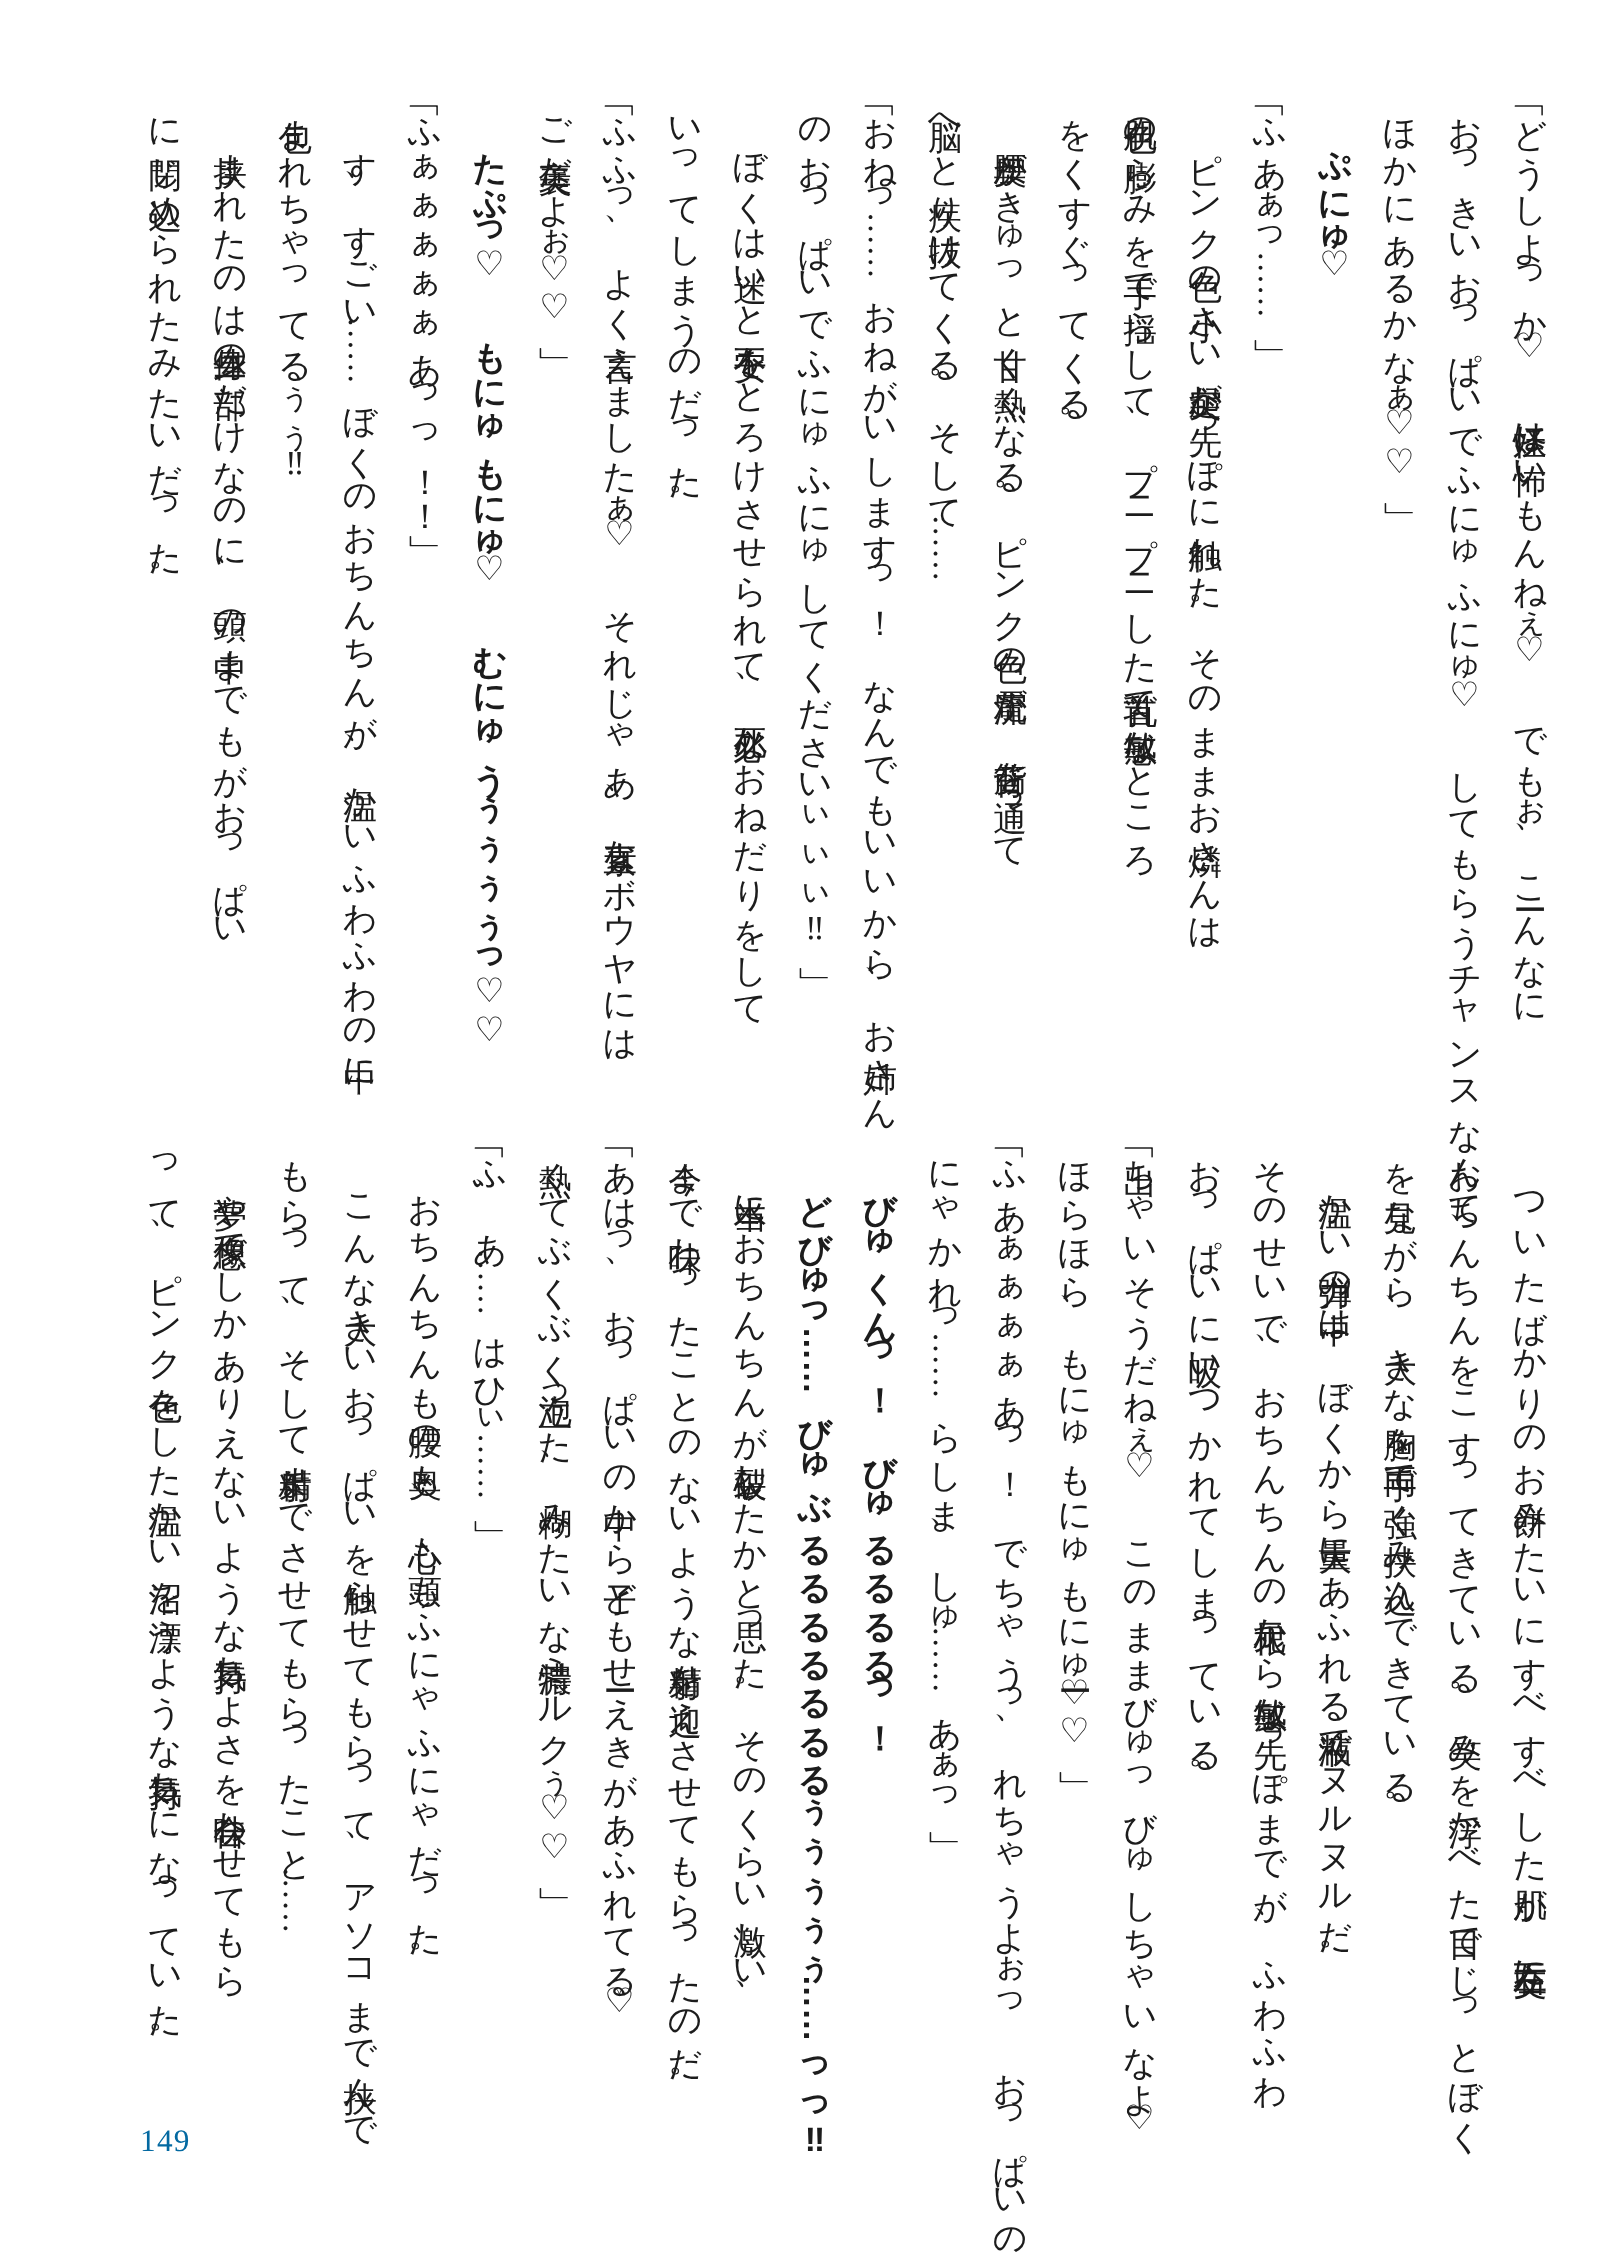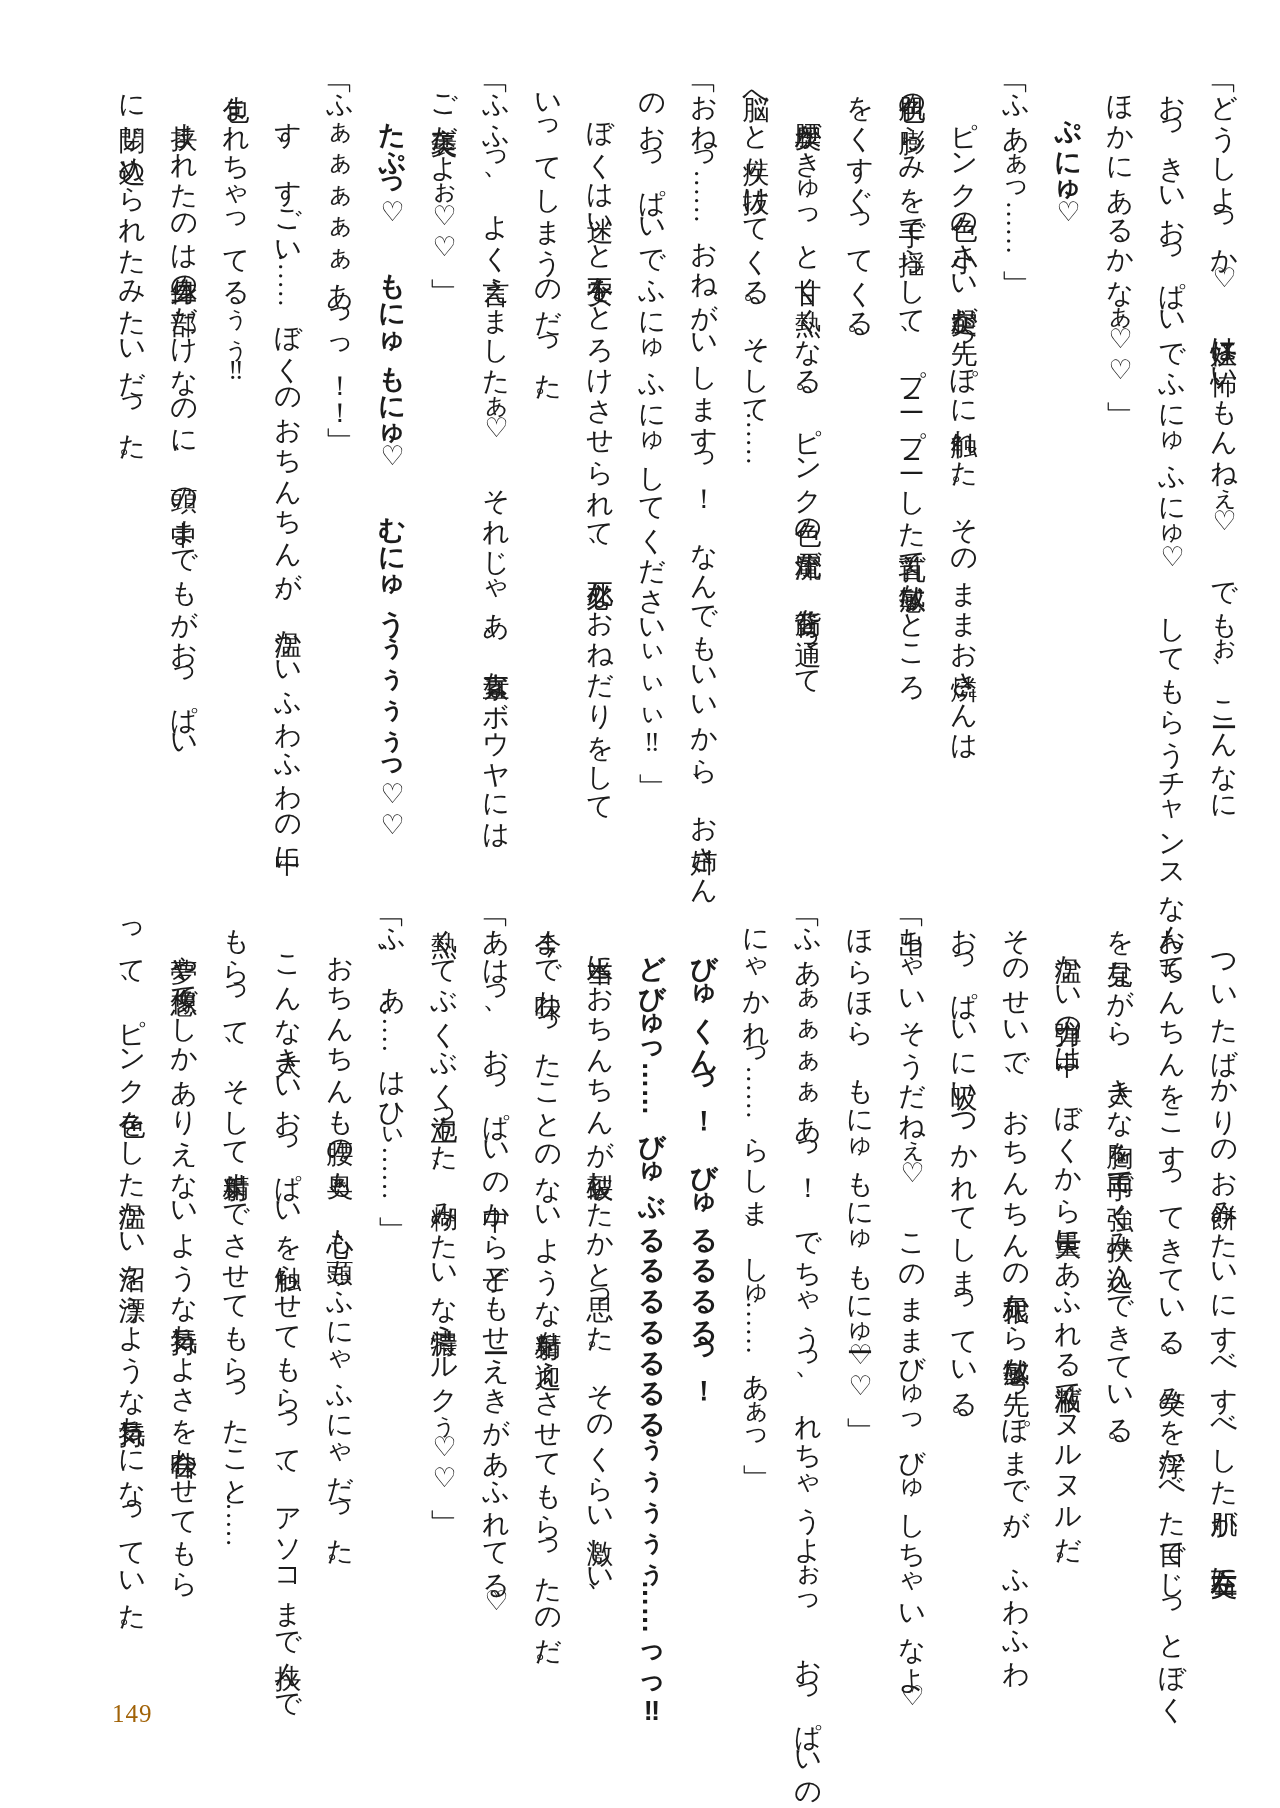--- a/index.html
+++ b/index.html
@@ -44,21 +44,21 @@
   .block-bottom {
     top: 910px;
     height: 856px;
   }
   .page-number {
     position: absolute;
     left: 112px;
     top: 1700px;
     font-size: 25px;
     letter-spacing: 1px;
-    color: #a16207;
+    color: #0369a1;
   }
 </style>
 </head>
 <body>
 
 <div class="page">
   <section class="text-block block-top" id="top-block">
       <p class="">「どうしよっか♡　妖怪は怖いもんねぇ♡　でもぉ、こーんなに</p>
       <p class="">おっきいおっぱいでふにゅふにゅ♡　してもらうチャンスなんて、</p>
       <p class="">ほかにあるかなぁ♡♡」</p>

